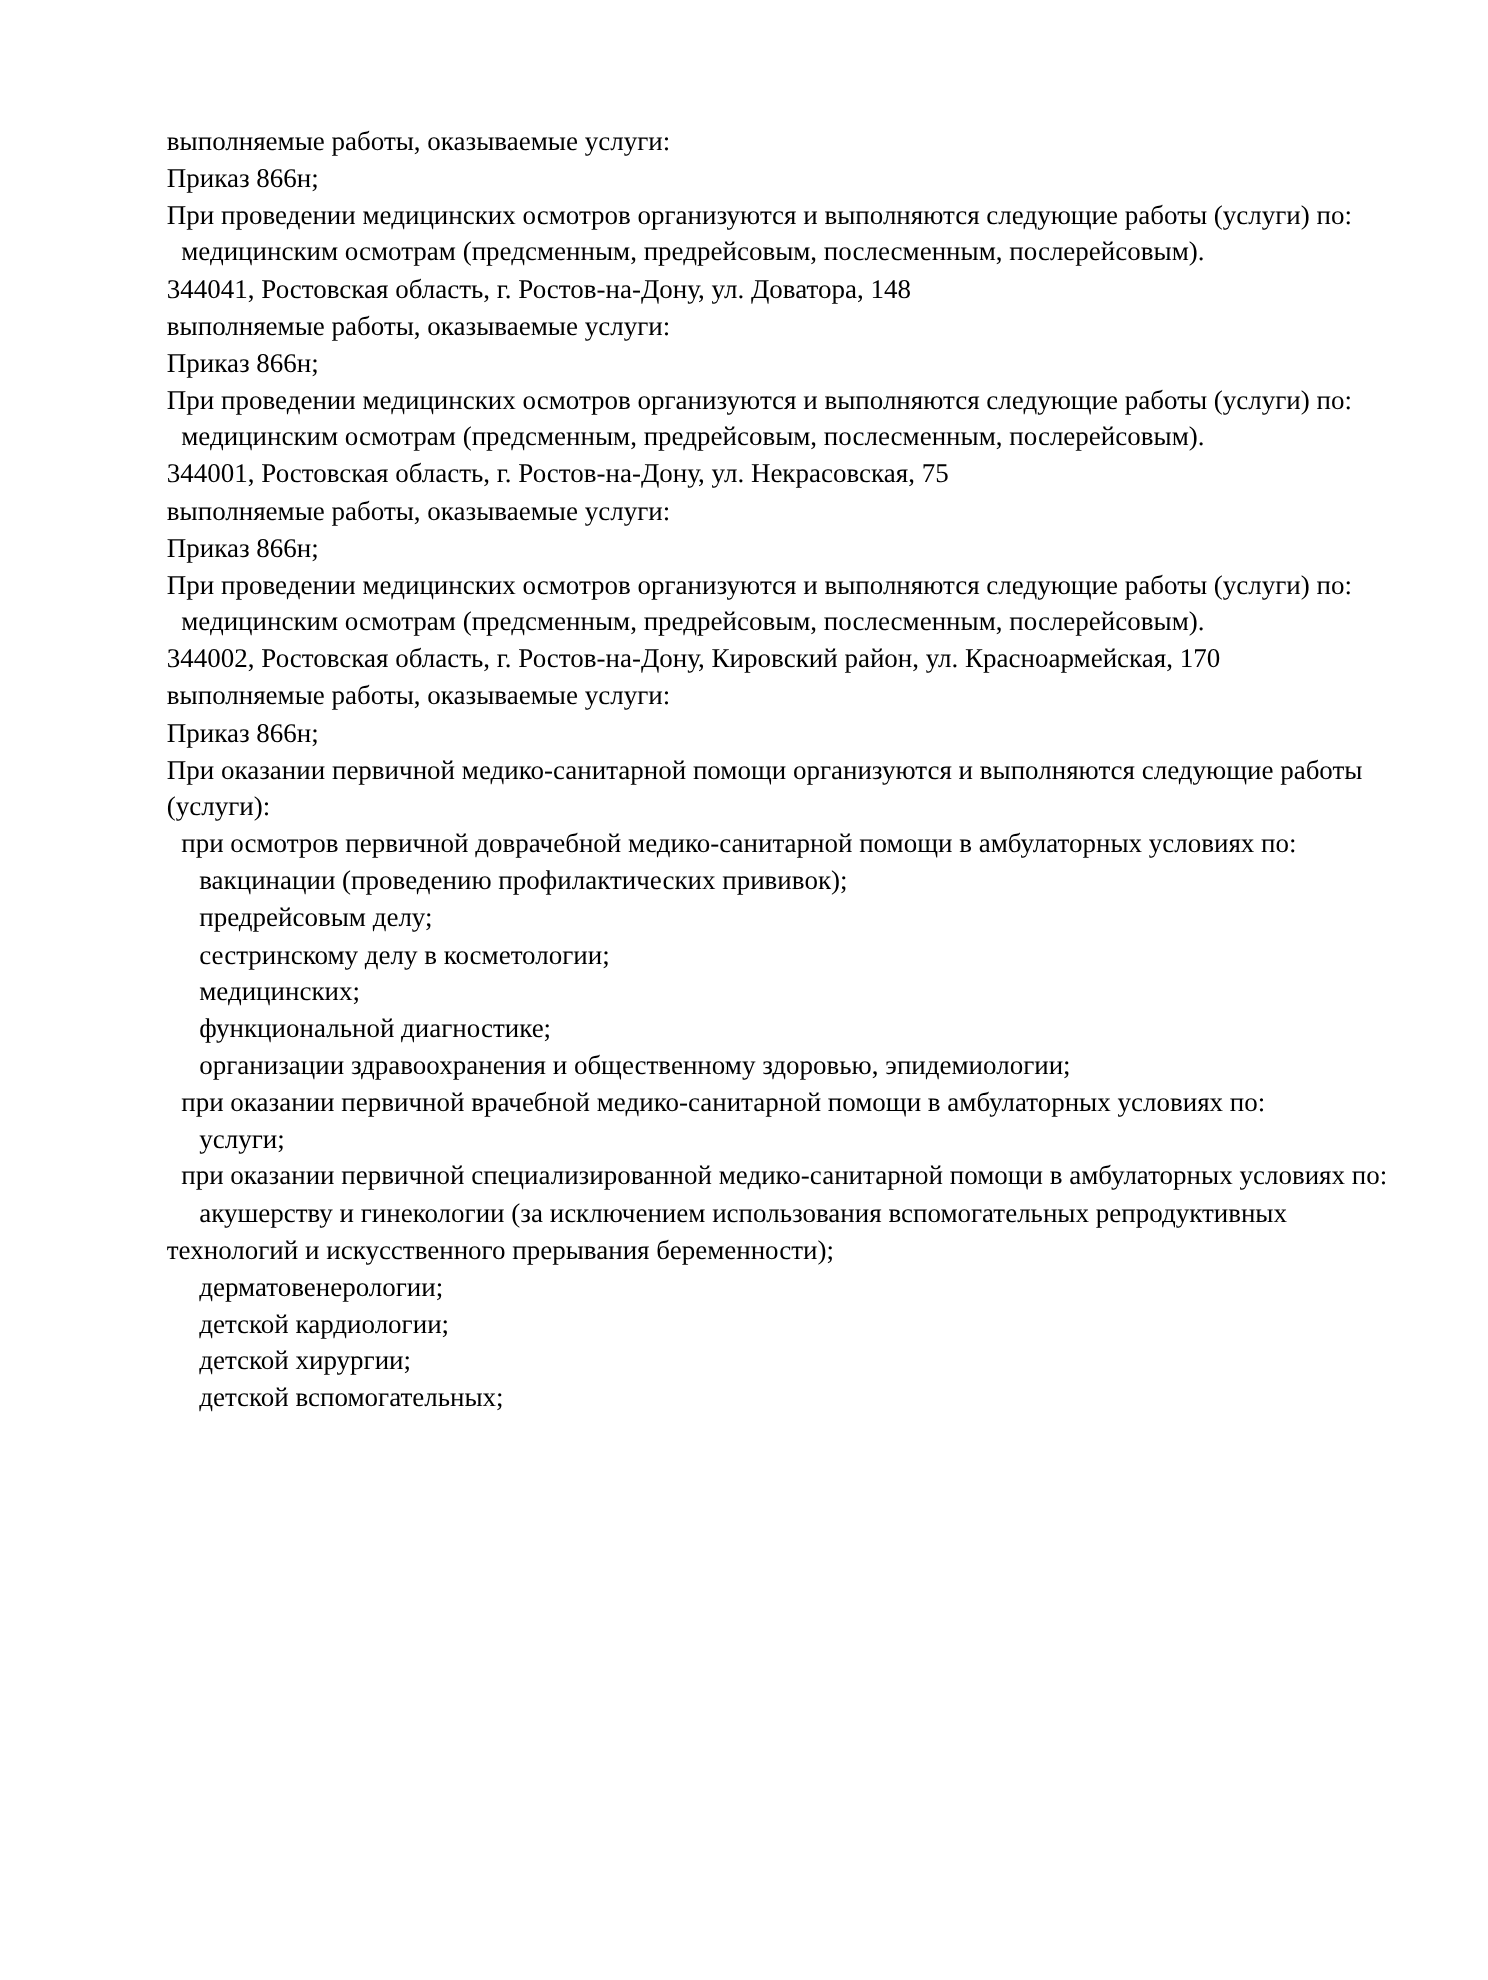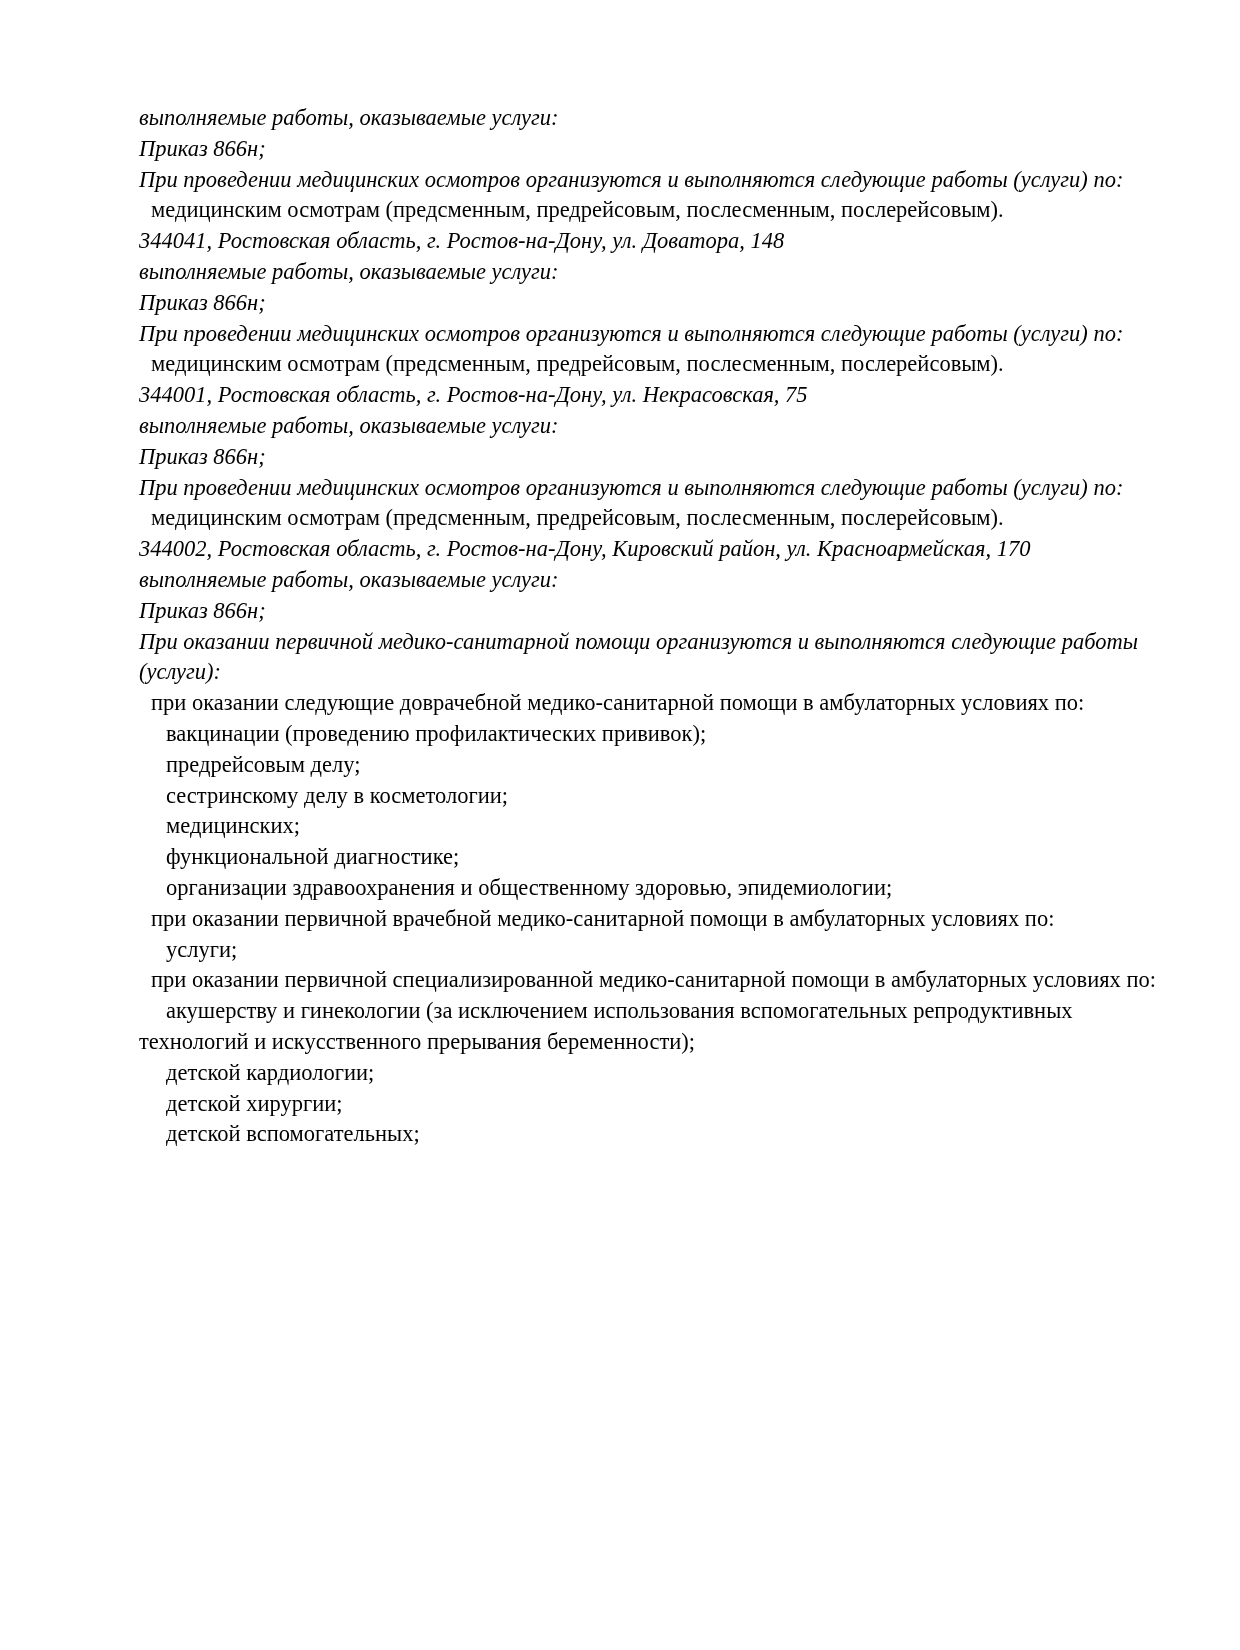--- a/index.html
+++ b/index.html
@@ -28,21 +28,21 @@
     color: #000000;
   }
   .block { margin: 0; }
   .block + .block { }
   p.line {
     margin: 0;
     padding: 0;
     text-align: left;
     word-spacing: normal;
   }
-  .indent-0 { text-indent: 0px; font-style: italic; }
+  .indent-0 { text-indent: 0px; }
   .indent-1 { text-indent: 12px; }
   .indent-2 { text-indent: 27px; }
 </style>
 </head>
 <body>
 
 <div class="page">
   <div class="doc-body" id="doc-body">
       <div class="block">
         <p class="line indent-0">выполняемые работы, оказываемые услуги:</p>
@@ -62,29 +62,30 @@
         <p class="line indent-0">выполняемые работы, оказываемые услуги:</p>
         <p class="line indent-0">Приказ 866н;</p>
         <p class="line indent-0">При проведении медицинских осмотров организуются и выполняются следующие работы (услуги) по:</p>
         <p class="line indent-1">медицинским осмотрам (предсменным, предрейсовым, послесменным, послерейсовым).</p>
       </div>
       <div class="block">
         <p class="line indent-0">344002, Ростовская область, г. Ростов-на-Дону, Кировский район, ул. Красноармейская, 170</p>
         <p class="line indent-0">выполняемые работы, оказываемые услуги:</p>
         <p class="line indent-0">Приказ 866н;</p>
         <p class="line indent-0">При оказании первичной медико-санитарной помощи организуются и выполняются следующие работы (услуги):</p>
-        <p class="line indent-1">при оказании следующие доврачебной медико-санитарной помощи в амбулаторных условиях по:</p>
+        <p class="line indent-1">при осмотров первичной доврачебной медико-санитарной помощи в амбулаторных условиях по:</p>
         <p class="line indent-2">вакцинации (проведению профилактических прививок);</p>
         <p class="line indent-2">предрейсовым делу;</p>
         <p class="line indent-2">сестринскому делу в косметологии;</p>
         <p class="line indent-2">медицинских;</p>
         <p class="line indent-2">функциональной диагностике;</p>
         <p class="line indent-2">организации здравоохранения и общественному здоровью, эпидемиологии;</p>
         <p class="line indent-1">при оказании первичной врачебной медико-санитарной помощи в амбулаторных условиях по:</p>
         <p class="line indent-2">услуги;</p>
         <p class="line indent-1">при оказании первичной специализированной медико-санитарной помощи в амбулаторных условиях по:</p>
         <p class="line indent-2">акушерству и гинекологии (за исключением использования вспомогательных репродуктивных технологий и искусственного прерывания беременности);</p>
+        <p class="line indent-2">дерматовенерологии;</p>
         <p class="line indent-2">детской кардиологии;</p>
         <p class="line indent-2">детской хирургии;</p>
         <p class="line indent-2">детской вспомогательных;</p>
       </div>
     </div>
 </div>
 
 </body></html>

